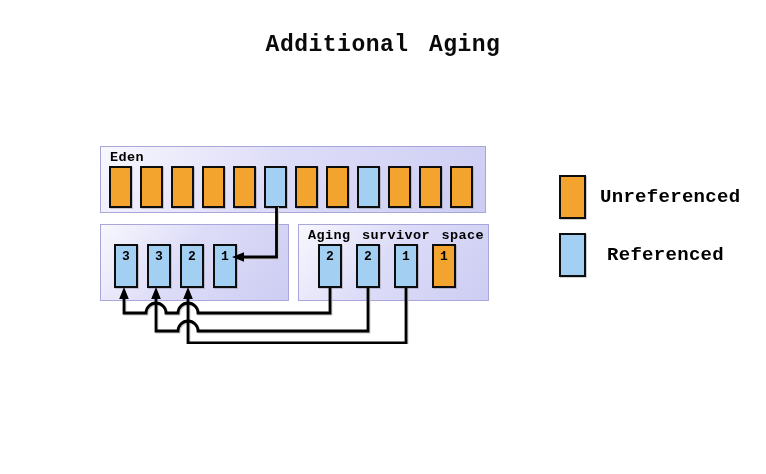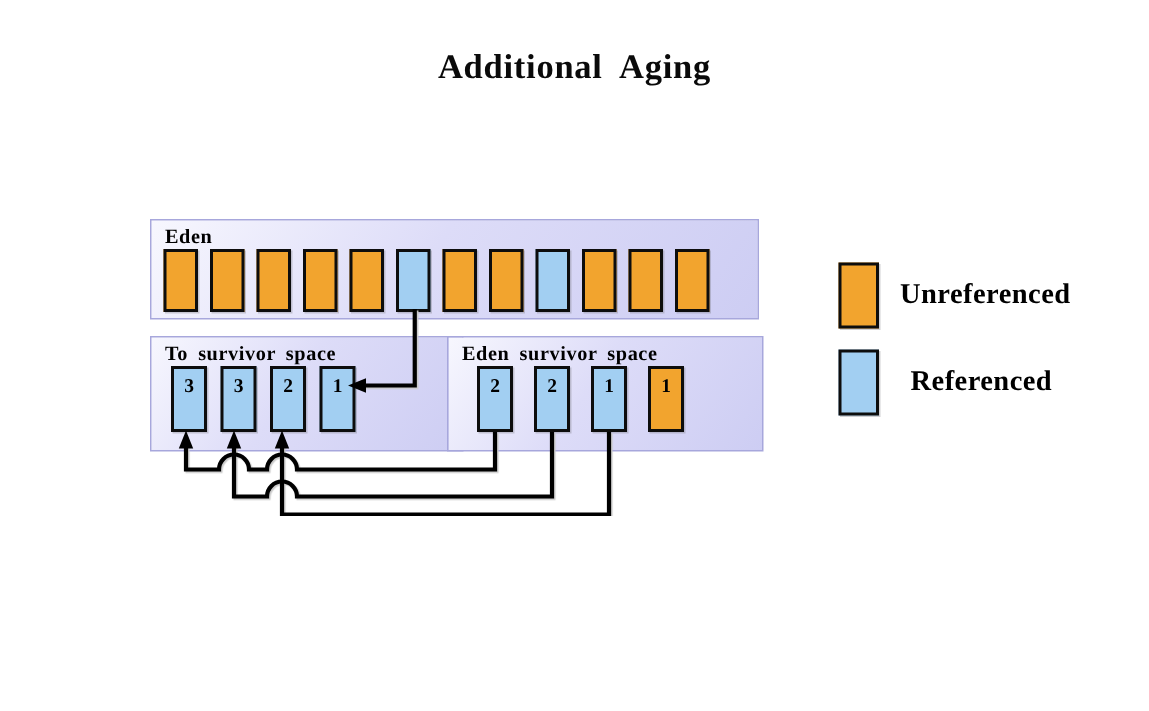--- a/index.html
+++ b/index.html
@@ -1,27 +1,26 @@
 <!DOCTYPE html>
 <html><head>
 <meta charset="utf-8">
 <style>
   html,body{margin:0;padding:0;background:#ffffff;}
   .slide{
     position:relative;width:766px;height:344px;background:#ffffff;overflow:hidden;
-    font-family:Liberation Serif, serif;color:#000;
+    font-family:Liberation Mono, monospace;color:#000;
   }
   .title{
     position:absolute;top:32px;left:0;right:0;text-align:center;
     font-size:23px;font-weight:bold;letter-spacing:.5px;word-spacing:6px;color:#0a0a0a;
   }
   .panel{
     position:absolute;border:1px solid #a7a7dc;
     background:linear-gradient(125deg,#f7f7fe 0%,#dddcf8 45%,#cdcdf3 100%);
-    padding-left:20px;
   }
   .panel-label{
     position:absolute;top:3px;left:9px;font-size:13.5px;font-weight:bold;
     letter-spacing:.4px;word-spacing:3px;white-space:nowrap;
   }
   .panel-eden   {left:100px;top:146px;width:384px;height:65px;}
   .panel-to     {left:100px;top:224px;width:187px;height:75px;}
   .panel-from   {left:298px;top:224px;width:189px;height:75px;}
   .blocks{position:absolute;display:flex;}
   .blocks-eden{left:8px;top:19px;gap:8px;}
@@ -69,39 +68,38 @@
       <div class="block" data-type="unreferenced"></div>
       <div class="block" data-type="unreferenced"></div>
       <div class="block" data-type="referenced"></div>
       <div class="block" data-type="unreferenced"></div>
       <div class="block" data-type="unreferenced"></div>
       <div class="block" data-type="unreferenced"></div>
     </div>
   </div>
 
   <div class="panel panel-to">
-    <div class="panel-label">To survivor space</div>
     <div class="blocks blocks-to">
       <div class="block" data-type="referenced">
           <span>3</span>
         </div>
       <div class="block" data-type="referenced">
           <span>3</span>
         </div>
       <div class="block" data-type="referenced">
           <span>2</span>
         </div>
       <div class="block" data-type="referenced">
           <span>1</span>
         </div>
     </div>
   </div>
 
   <div class="panel panel-from">
-    <div class="panel-label">Eden survivor space</div>
+    <div class="panel-label">Aging survivor space</div>
     <div class="blocks blocks-from">
       <div class="block" data-type="referenced">
           <span>2</span>
         </div>
       <div class="block" data-type="referenced">
           <span>2</span>
         </div>
       <div class="block" data-type="referenced">
           <span>1</span>
         </div>

